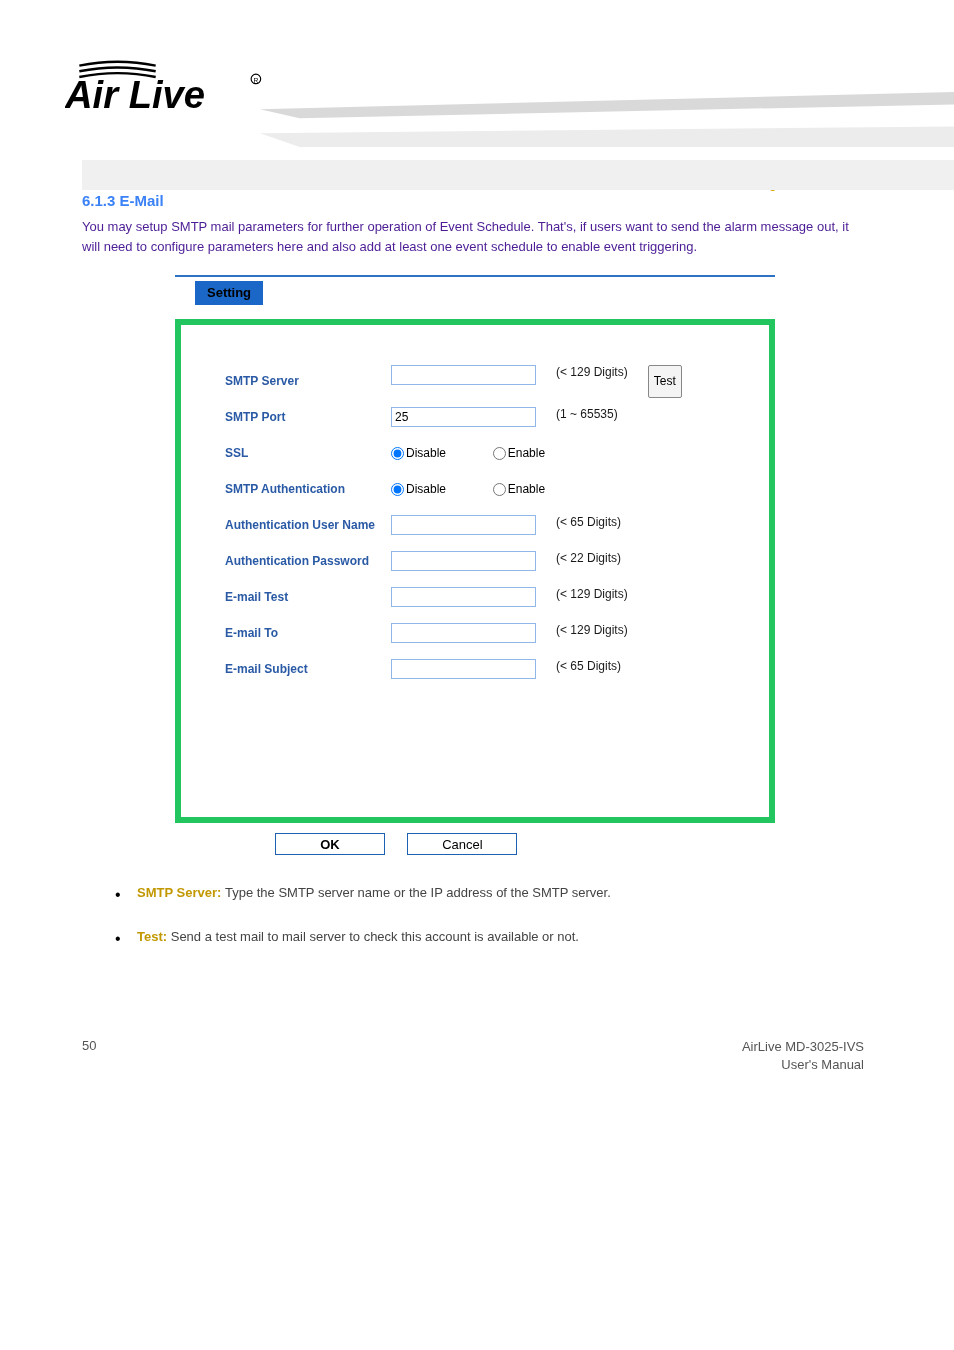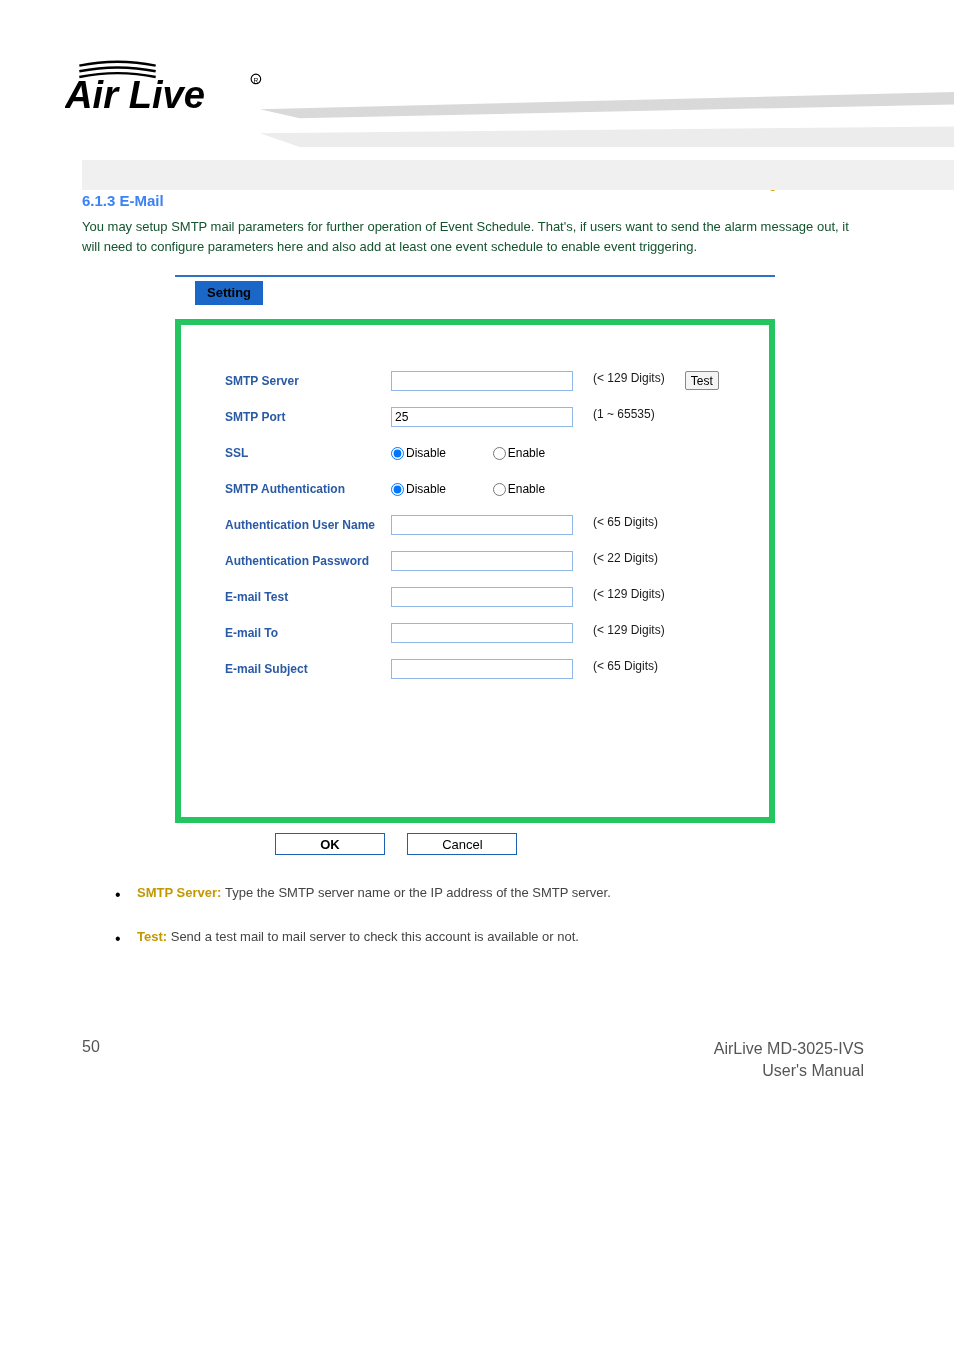--- a/index.html
+++ b/index.html
@@ -41,21 +41,21 @@
   .section-title {
     margin: 0 0 8px 82px;
     font-size: 15px;
     font-weight: bold;
     color: #3b82f6;
   }
   .desc {
     margin: 0 100px 18px 82px;
     font-size: 13px;
     line-height: 1.55;
-    color: #14532d;
+    color: #4c1d95;
   }
   .panel-wrap { margin-left: 175px; width: 600px; }
   .panel-rule { border-top: 2px solid #2f72c4; margin-bottom: 4px; }
   .tab {
     display: inline-block;
     background: #1a67c7;
     color: #000000;
     font-size: 13px;
     font-weight: bold;
     padding: 4px 12px 5px;
@@ -70,31 +70,31 @@
   .row { display: flex; align-items: center; min-height: 36px; margin-bottom: 0; }
   .label {
     width: 190px;
     padding-left: 24px;
     font-size: 12px;
     font-weight: bold;
     color: #2a5aa5;
   }
   .control { flex: 1; display: flex; gap: 20px; font-size: 12px; }
   .control input[type=text], .control input[type=password] {
-    width: 182px;
+    width: 145px;
     height: 20px;
     border: 1px solid #8fb8e8;
     font-size: 12px;
     padding: 1px 3px;
   }
   .hint { font-size: 12px; color: #1a1a1a; }
   .test-btn {
     font-size: 12px;
     padding: 0 5px;
-    height: 19px;
+    height: 33px;
     border: 1px solid #888;
     background: #f4f4f4;
     border-radius: 2px;
     cursor: pointer;
   }
   .radio-group { font-size: 12px; display: flex; align-items: center; gap: 20px; }
   .radio-group input { margin: 0 2px 0 0; vertical-align: middle; }
   .btn-bar { text-align: left; margin: 10px 0 0 100px; }
   .main-btn {
     width: 110px;
@@ -109,21 +109,21 @@
   .main-btn.cancel { font-weight: normal; }
   .bullets { margin: 28px 120px 0 115px; list-style: none; }
   .bullets li { position: relative; padding-left: 22px; font-size: 13px; color: #444; line-height: 1.55; margin-bottom: 24px; }
   .bullets li:before { content: "\2022"; position: absolute; left: 0; top: 0; font-size: 16px; color: #000; }
   .bullets .bhead { font-weight: bold; color: #c29800; }
   .footer {
     margin-top: 90px;
     display: flex;
     justify-content: space-between;
     padding: 0 90px 0 82px;
-    font-size: 16px;
+    font-size: 13px;
     color: #555;
   }
   .footer .right { text-align: right; line-height: 1.4; }
 </style>
 </head>
 <body>
 
 <div class="page">
 
   <div class="header-band">

